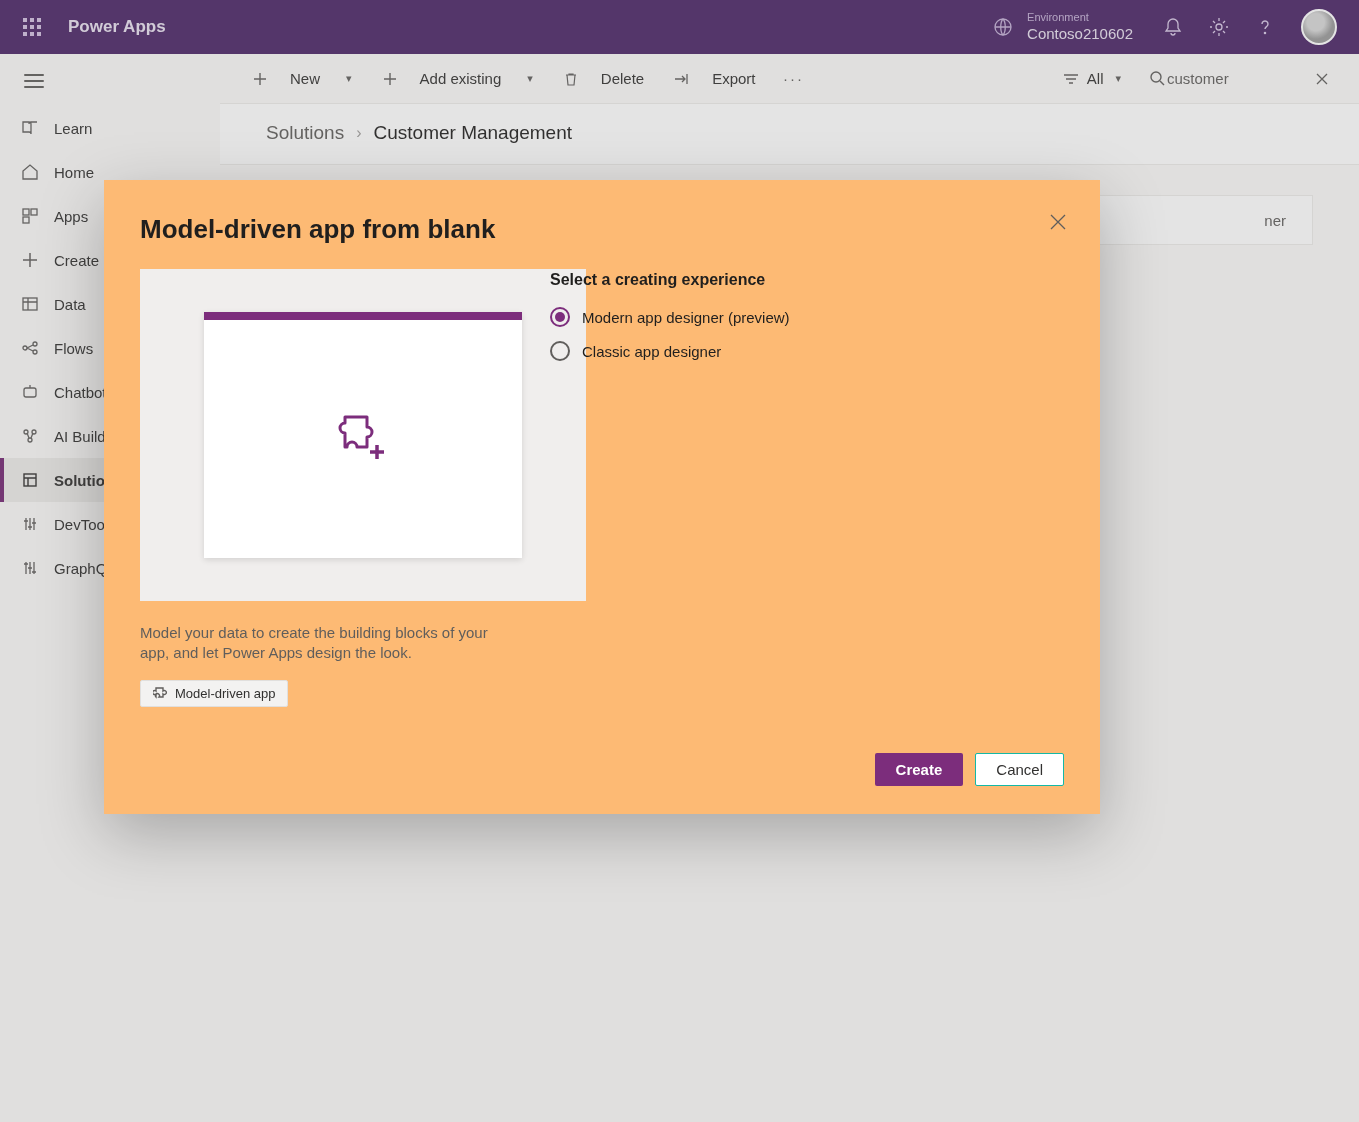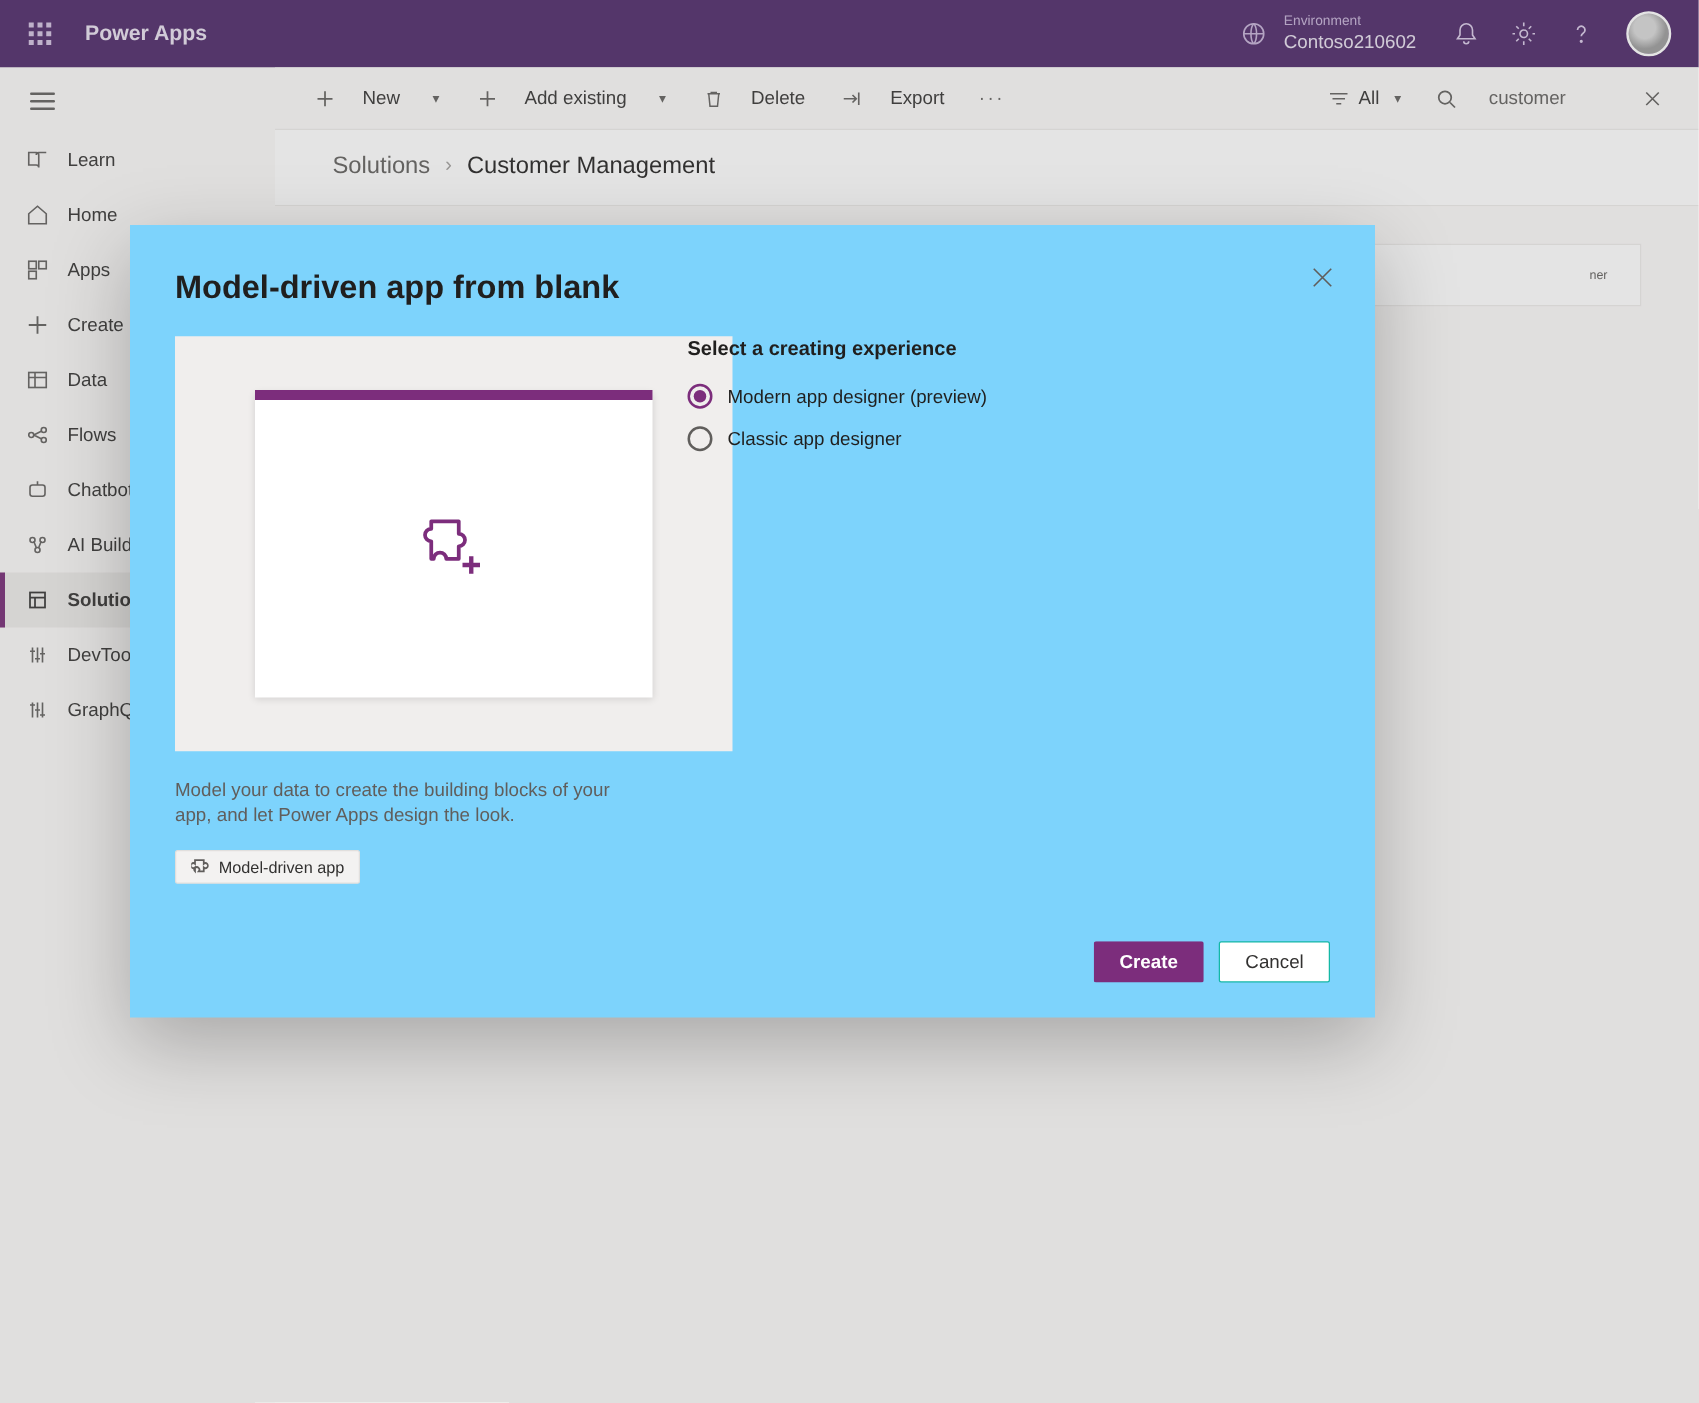--- a/index.html
+++ b/index.html
@@ -85,21 +85,21 @@
     padding:6px 12px;
     font-size:15px;
     color:#323130;
     cursor:pointer;
     border-radius:2px;
   }
   .cmd-icon { width:16px; height:16px; display:flex; align-items:center; justify-content:center; color:#605e5c;}
   .chev { font-size:11px; color:#605e5c; margin-left:4px;}
   .cmd-spacer { flex:1; }
   .filter-btn { display:flex; align-items:center; gap:8px; padding:6px 12px; cursor:pointer; font-size:15px;}
-  .search-wrap { display:flex; align-items:center; gap:26px; padding:4px 10px; width:160px;}
+  .search-wrap { display:flex; gap:2px; padding:4px 10px; width:160px;}
   .search-wrap input { border:none; background:transparent; outline:none; font-size:15px; width:100%; color:#605e5c;}
   .close-search { cursor:pointer; color:#605e5c; padding:0 10px;}
 
   .breadcrumb-row {
     padding:18px 46px 20px 46px;
     background:#fff;
     border-bottom:1px solid #edebe9;
     display:flex; align-items:center; gap:12px;
   }
   .bc-link { color:#605e5c; font-size:19px; cursor:pointer;}
@@ -115,34 +115,34 @@
   .peek-row {
     display:flex;
     border:1px solid #edebe9;
     background:#fff;
     height:50px;
     align-items:center;
     padding:0 10px 0 0;
     gap:10px;
   }
   .peek-spacer { flex:1;}
-  .peek-text { color:#605e5c; font-size:10px; padding-right:16px;}
+  .peek-text { color:#605e5c; font-size:15px; padding-right:16px;}
   .scrim-full {
     position:absolute; inset:0;
     background:rgba(120,120,120,0.20);
     z-index:55;
   }
 
   
   .modal {
     position:absolute;
     top:180px; left:104px;
     width:996px;
     height:634px;
-    background:#7dd3fc;
+    background:#fdba74;
     box-shadow:0 20px 60px rgba(0,0,0,0.25);
     z-index:100;
     display:flex;
     flex-direction:column;
     padding:34px 36px 28px 36px;
   }
   .modal-title { font-size:26px; font-weight:700; color:#201f1e;}
   .modal-close {
     position:absolute; top:28px; right:28px;
     width:28px; height:28px;

